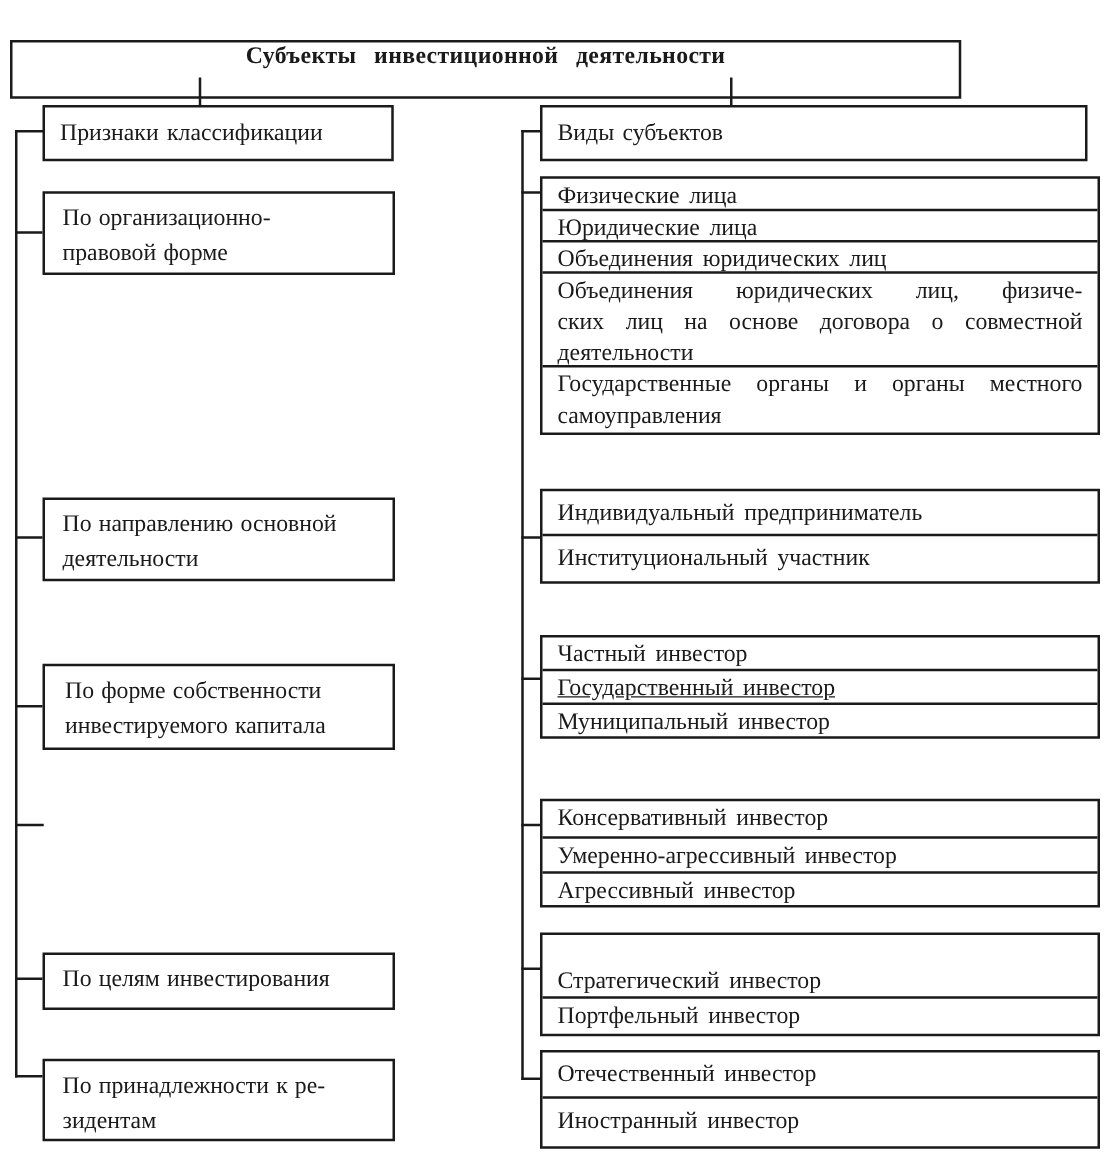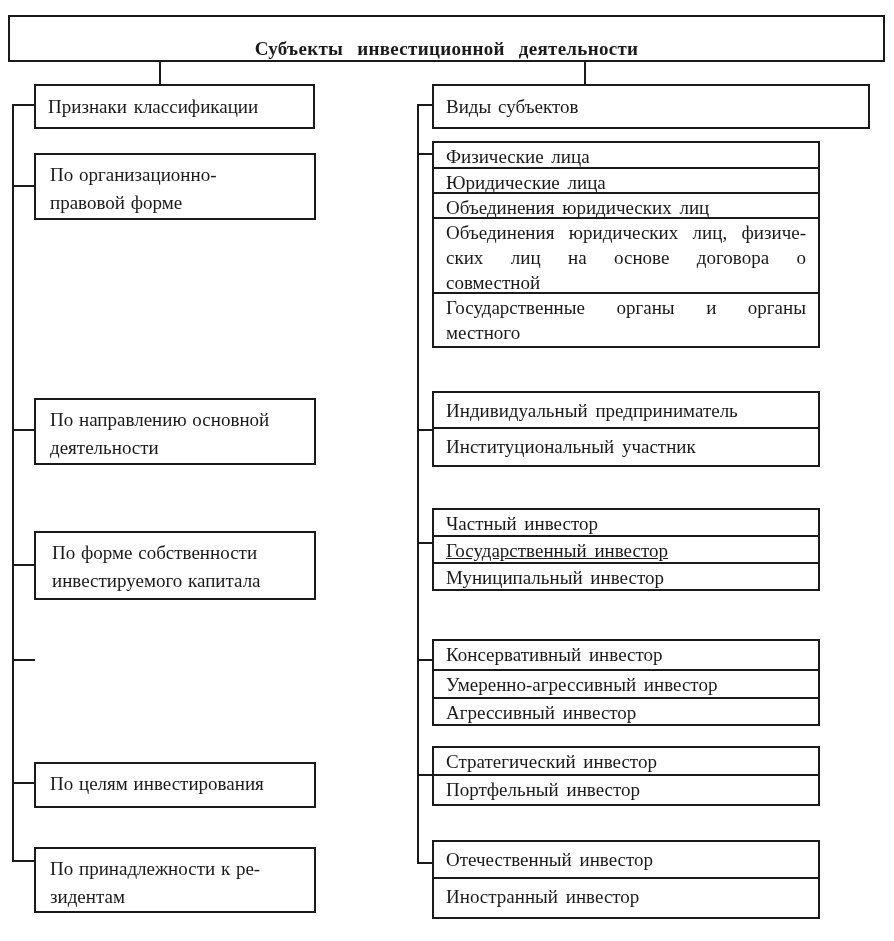--- a/index.html
+++ b/index.html
@@ -19,22 +19,22 @@
   }
   .diagram * { box-sizing: border-box; }
 
   .box {
     position: absolute;
     background: #ffffff;
     border: 2px solid #1a1a1a;
   }
 
   .title-box {
-    left: 8px; top: 15px; width: 877px; height: 47px;
-    display: flex; align-items: flex-end; justify-content: center;
+    left: 8px; top: 32px; width: 761px; height: 47px;
+    display: flex; align-items: flex-start; justify-content: center;
     font-weight: bold;
     word-spacing: 9px;
     letter-spacing: 0.3px;
   }
 
   .header-box {
     height: 45px;
     display: flex; align-items: center;
     padding: 0 12px;
     word-spacing: 2px;
@@ -47,21 +47,21 @@
     width: 282px;
     padding: 6px 12px 0 14px;
     white-space: pre-line;
     line-height: 28px;
     word-spacing: 1px;
   }
 
   .group {
     position: absolute;
     left: 432px;
-    width: 388px;
+    width: 448px;
     background: #ffffff;
     border: 2px solid #1a1a1a;
   }
   .row {
     border-bottom: 2px solid #1a1a1a;
     padding: 1px 12px 0 12px;
     line-height: 25px;
     word-spacing: 3px;
     overflow: hidden;
   }
@@ -145,21 +145,21 @@
     <div class="row" style="height:25px;font-family:Liberation Serif, serif;">Муниципальный инвестор</div>
   </div>
 
   <div class="group" style="top:639px;">
     <div class="row" style="height:30px;">Консервативный инвестор</div>
     <div class="row" style="height:28px;">Умеренно-агрессивный инвестор</div>
     <div class="row" style="height:25px;">Агрессивный инвестор</div>
   </div>
 
   <div class="group" style="top:746px;">
-    <div class="row" style="height:28px;">Стратегический инвестор</div>
+    <div class="row" style="height:28px;margin-top:23px;">Стратегический инвестор</div>
     <div class="row" style="height:28px;">Портфельный инвестор</div>
   </div>
 
   <div class="group" style="top:840px;">
     <div class="row tall" style="height:37px;">Отечественный инвестор</div>
     <div class="row tall" style="height:38px;">Иностранный инвестор</div>
   </div>
 
 </div>
 

